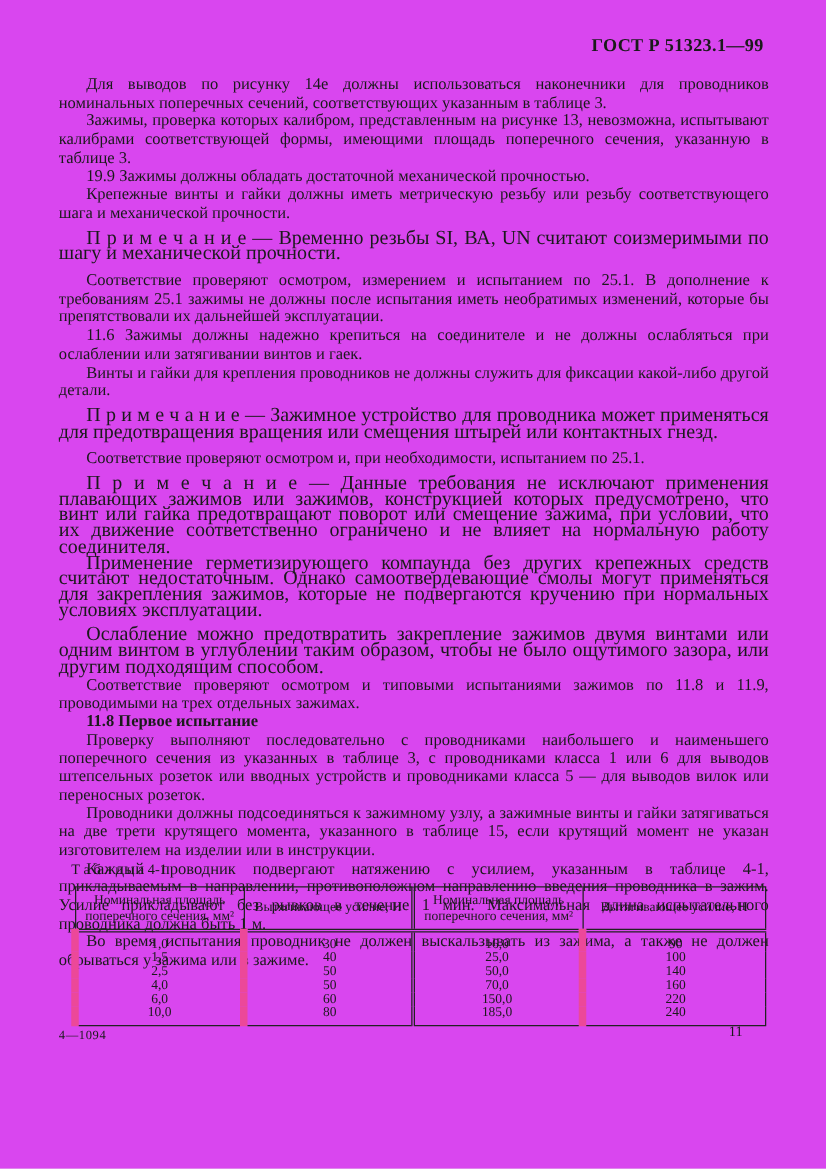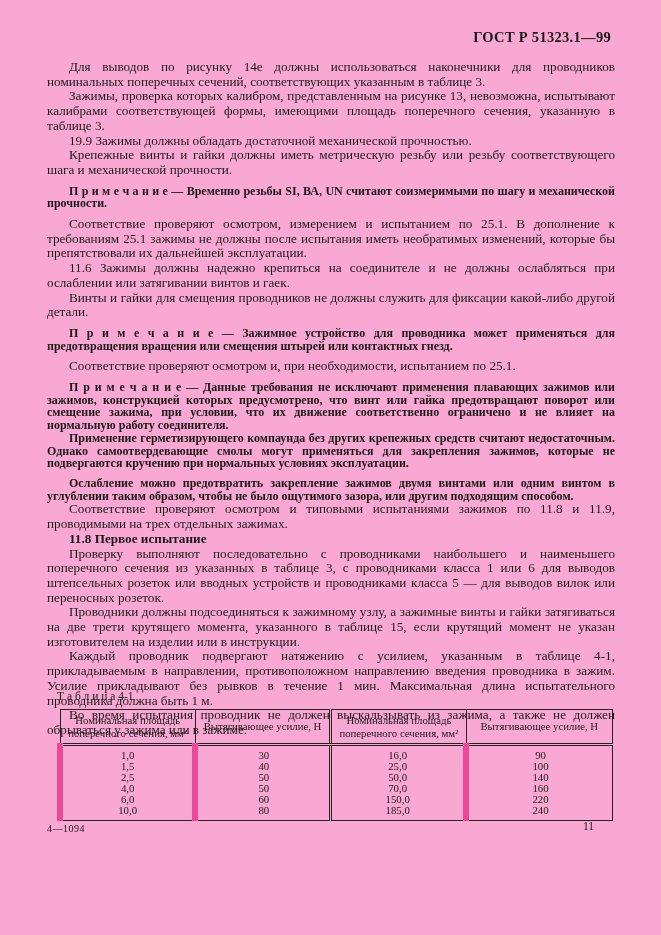--- a/index.html
+++ b/index.html
@@ -1,41 +1,41 @@
 <!DOCTYPE html>
 <html><head>
 <meta charset="utf-8">
 <style>
   html,body { margin:0; padding:0; background:#e8e8e8; }
   .page {
     position:relative;
     width:661px; height:935px;
     margin:0 auto;
-    background:#f9a8d4;
+    background:#d946ef;
     font-family:"Liberation Serif", serif;
     color:#1a1a1a;
     overflow:hidden;
   }
   .doc-header {
     position:absolute; top:29px; right:50px;
     font-size:14.5px; font-weight:bold;
     letter-spacing:0.3px;
   }
   .content {
     position:absolute; top:60px; left:47px; width:568px;
   }
   p.body {
     margin:0;
     font-size:13.2px; line-height:14.7px;
     text-align:justify; text-indent:22px;
   }
   p.note {
     margin:0;
-    font-size:12px; line-height:12.7px;
-    text-align:justify; text-indent:22px;font-weight:bold;
+    font-size:16px; line-height:12.7px;
+    text-align:justify; text-indent:22px;
   }
   p.gap-top { margin-top:7px; }
   p.gap-bottom { margin-bottom:7px; }
   p.heading { font-weight:bold; }
   .table-block {
     position:absolute; top:690px; left:57px; width:556px;
   }
   .table-caption {
     font-size:11.5px; margin:0 0 7px 0;
   }
@@ -79,21 +79,21 @@
   <div class="doc-header">ГОСТ Р 51323.1—99</div>
 
   <main class="content">
     <p class="body">Для выводов по рисунку 14е должны использоваться наконечники для проводников номинальных поперечных сечений, соответствующих указанным в таблице 3.</p>
     <p class="body">Зажимы, проверка которых калибром, представленным на рисунке 13, невозможна, испытывают калибрами соответствующей формы, имеющими площадь поперечного сечения, указанную в таблице 3.</p>
     <p class="body">19.9 Зажимы должны обладать достаточной механической прочностью.</p>
     <p class="body">Крепежные винты и гайки должны иметь метрическую резьбу или резьбу соответствующего шага и механической прочности.</p>
     <p class="note gap-top gap-bottom">П р и м е ч а н и е — Временно резьбы SI, ВА, UN считают соизмеримыми по шагу и механической прочности.</p>
     <p class="body">Соответствие проверяют осмотром, измерением и испытанием по 25.1. В дополнение к требованиям 25.1 зажимы не должны после испытания иметь необратимых изменений, которые бы препятствовали их дальнейшей эксплуатации.</p>
     <p class="body">11.6 Зажимы должны надежно крепиться на соединителе и не должны ослабляться при ослаблении или затягивании винтов и гаек.</p>
-    <p class="body">Винты и гайки для смещения проводников не должны служить для фиксации какой-либо другой детали.</p>
+    <p class="body">Винты и гайки для крепления проводников не должны служить для фиксации какой-либо другой детали.</p>
     <p class="note gap-top gap-bottom">П р и м е ч а н и е — Зажимное устройство для проводника может применяться для предотвращения вращения или смещения штырей или контактных гнезд.</p>
     <p class="body">Соответствие проверяют осмотром и, при необходимости, испытанием по 25.1.</p>
     <p class="note gap-top">П р и м е ч а н и е — Данные требования не исключают применения плавающих зажимов или зажимов, конструкцией которых предусмотрено, что винт или гайка предотвращают поворот или смещение зажима, при условии, что их движение соответственно ограничено и не влияет на нормальную работу соединителя.</p>
     <p class="note gap-bottom">Применение герметизирующего компаунда без других крепежных средств считают недостаточным. Однако самоотвердевающие смолы могут применяться для закрепления зажимов, которые не подвергаются кручению при нормальных условиях эксплуатации.</p>
     <p class="note">Ослабление можно предотвратить закрепление зажимов двумя винтами или одним винтом в углублении таким образом, чтобы не было ощутимого зазора, или другим подходящим способом.</p>
     <p class="body">Соответствие проверяют осмотром и типовыми испытаниями зажимов по 11.8 и 11.9, проводимыми на трех отдельных зажимах.</p>
     <p class="body heading">11.8 Первое испытание</p>
     <p class="body">Проверку выполняют последовательно с проводниками наибольшего и наименьшего поперечного сечения из указанных в таблице 3, с проводниками класса 1 или 6 для выводов штепсельных розеток или вводных устройств и проводниками класса 5 — для выводов вилок или переносных розеток.</p>
     <p class="body">Проводники должны подсоединяться к зажимному узлу, а зажимные винты и гайки затягиваться на две трети крутящего момента, указанного в таблице 15, если крутящий момент не указан изготовителем на изделии или в инструкции.</p>
     <p class="body">Каждый проводник подвергают натяжению с усилием, указанным в таблице 4-1, прикладываемым в направлении, противоположном направлению введения проводника в зажим. Усилие прикладывают без рывков в течение 1 мин. Максимальная длина испытательного проводника должна быть 1 м.</p>

